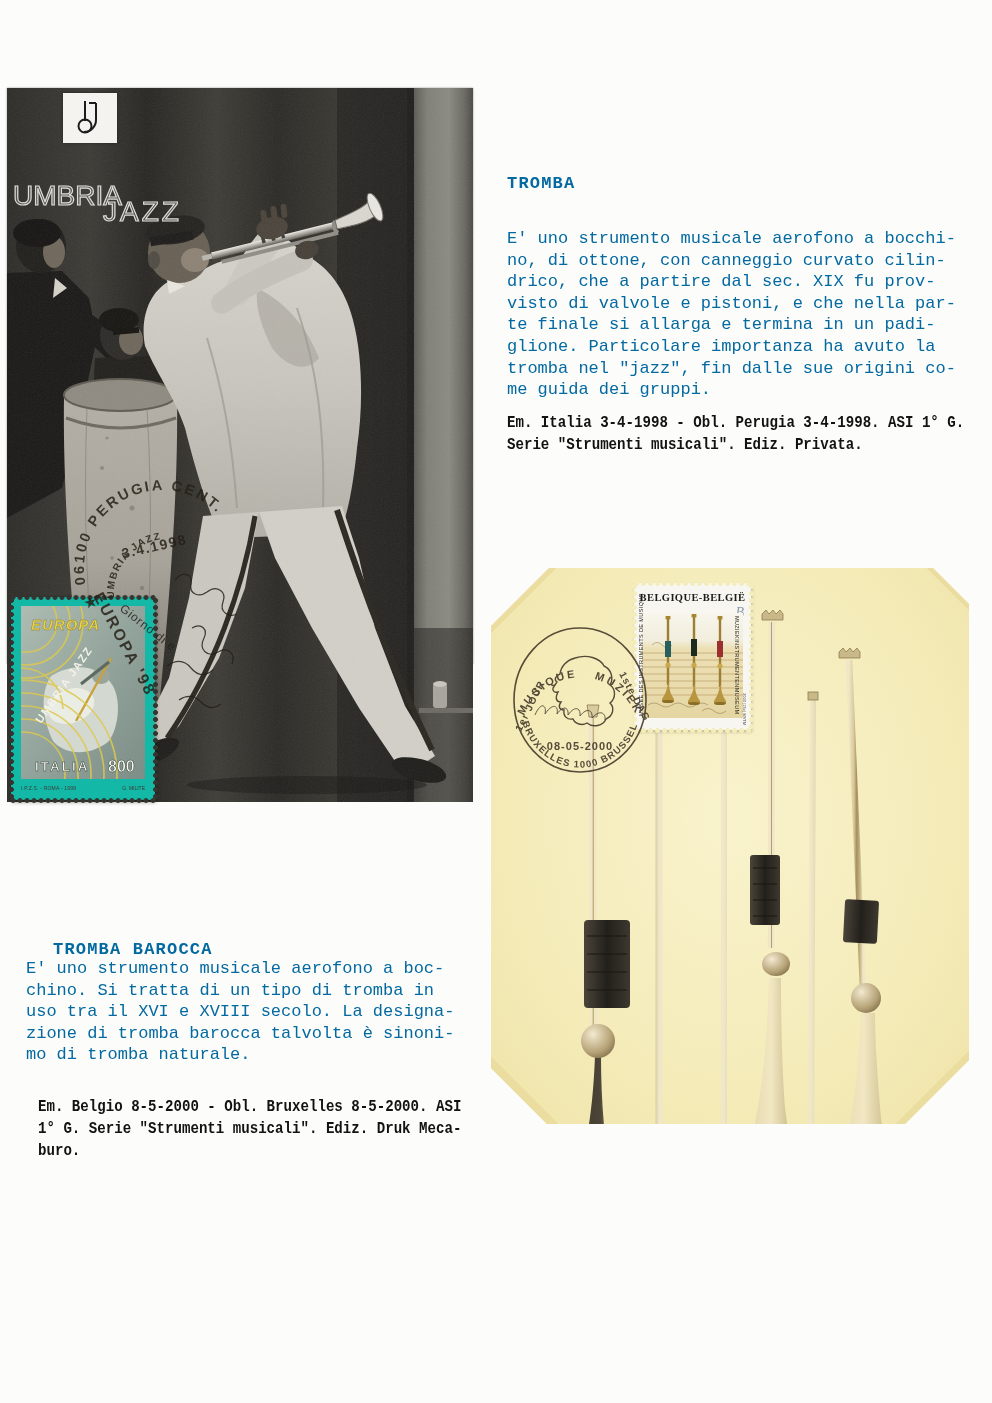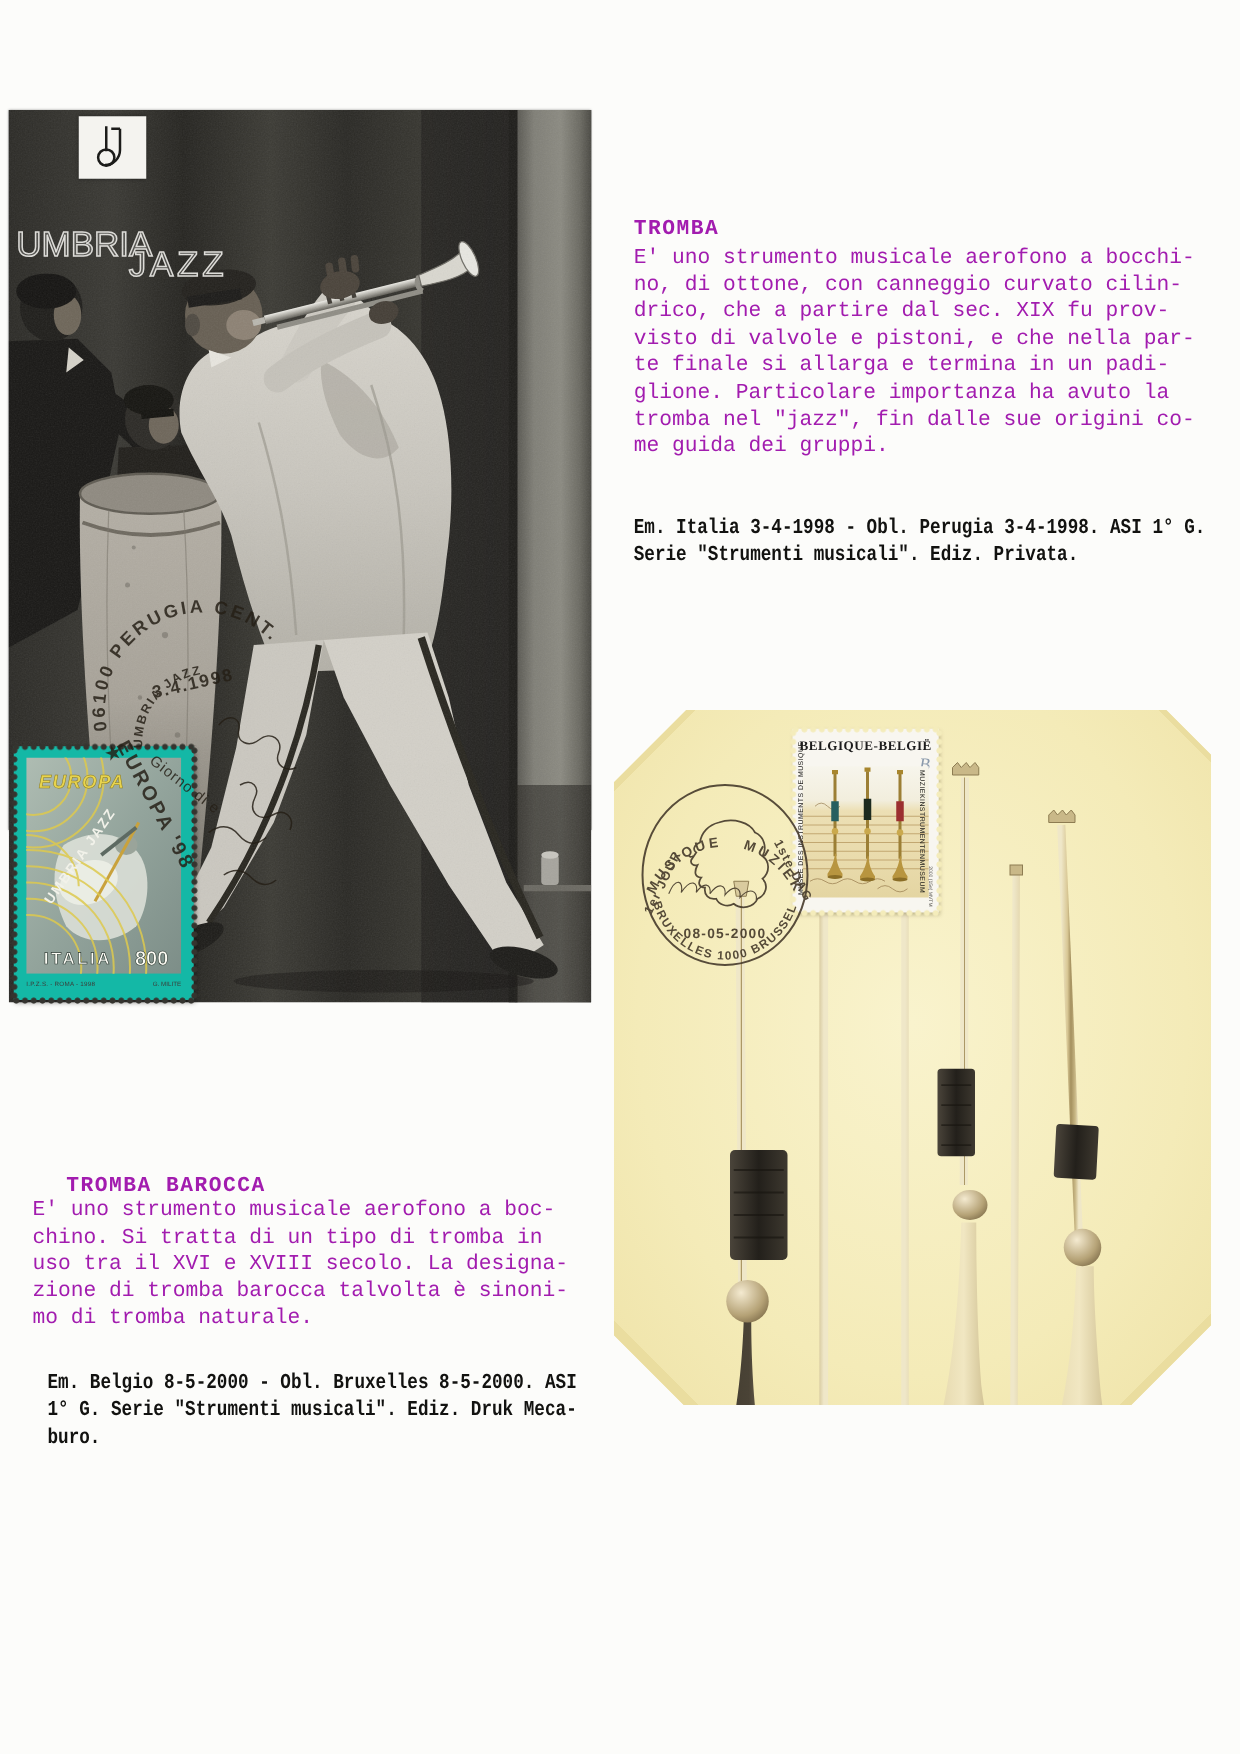--- a/index.html
+++ b/index.html
@@ -1,20 +1,20 @@
 <!DOCTYPE html>
 <html><head>
 <meta charset="utf-8">
 <style>
   html,body{margin:0;padding:0;background:#ffffff;}
   .page{position:relative;width:992px;height:1403px;background:#fcfcfa;overflow:hidden;
         font-family:"Liberation Sans",sans-serif;}
 
   
-  .mono{font-family:"Liberation Mono",monospace;color:#a21caf;}
+  .mono{font-family:"Liberation Mono",monospace;color:#0369a1;}
   .heading{position:absolute;font-size:17px;font-weight:bold;letter-spacing:1.2px;white-space:pre;}
   .body-block{position:absolute;font-size:17px;line-height:21.6px;white-space:pre;letter-spacing:0;}
   .emission{position:absolute;font-size:17px;line-height:21.8px;font-weight:bold;white-space:pre;
             transform:scaleX(0.83);transform-origin:0 0;color:#121210;}
 
   
   .photo-card{position:absolute;left:7px;top:88px;width:466px;height:576px;background:#33322e;
               box-shadow:0 0 2px rgba(0,0,0,.4);}
   .photo-card svg.scene{position:absolute;left:0;top:0;}
   .uj-wordmark{position:absolute;left:0;top:0;pointer-events:none;}
@@ -300,21 +300,21 @@
           <path d="M 185,540 c 10,-6 16,2 12,10 c -6,12 4,20 14,14 c 10,-6 18,2 14,12"></path>
           <path d="M 160,578 q 14,-10 24,2 q 10,12 22,2"></path>
           <path d="M 172,612 q 12,-8 22,2 q 10,10 20,2"></path>
         </g>
       </g>
     </svg>
   </section>
 
   <section>
     <h2 class="mono heading" style="left:507px;top:174px;margin:0;">TROMBA</h2>
-    <div class="mono body-block" style="left:507px;top:196px;">E' uno strumento musicale aerofono a bocchi-
+    <div class="mono body-block" style="left:507px;top:228px;">E' uno strumento musicale aerofono a bocchi-
 no, di ottone, con canneggio curvato cilin-
 drico, che a partire dal sec. XIX fu prov-
 visto di valvole e pistoni, e che nella par-
 te finale si allarga e termina in un padi-
 glione. Particolare importanza ha avuto la
 tromba nel "jazz", fin dalle sue origini co-
 me guida dei gruppi.</div>
     <div class="mono emission" style="left:507px;top:412px;">Em. Italia 3-4-1998 - Obl. Perugia 3-4-1998. ASI 1° G.
 Serie "Strumenti musicali". Ediz. Privata.</div>
   </section>

